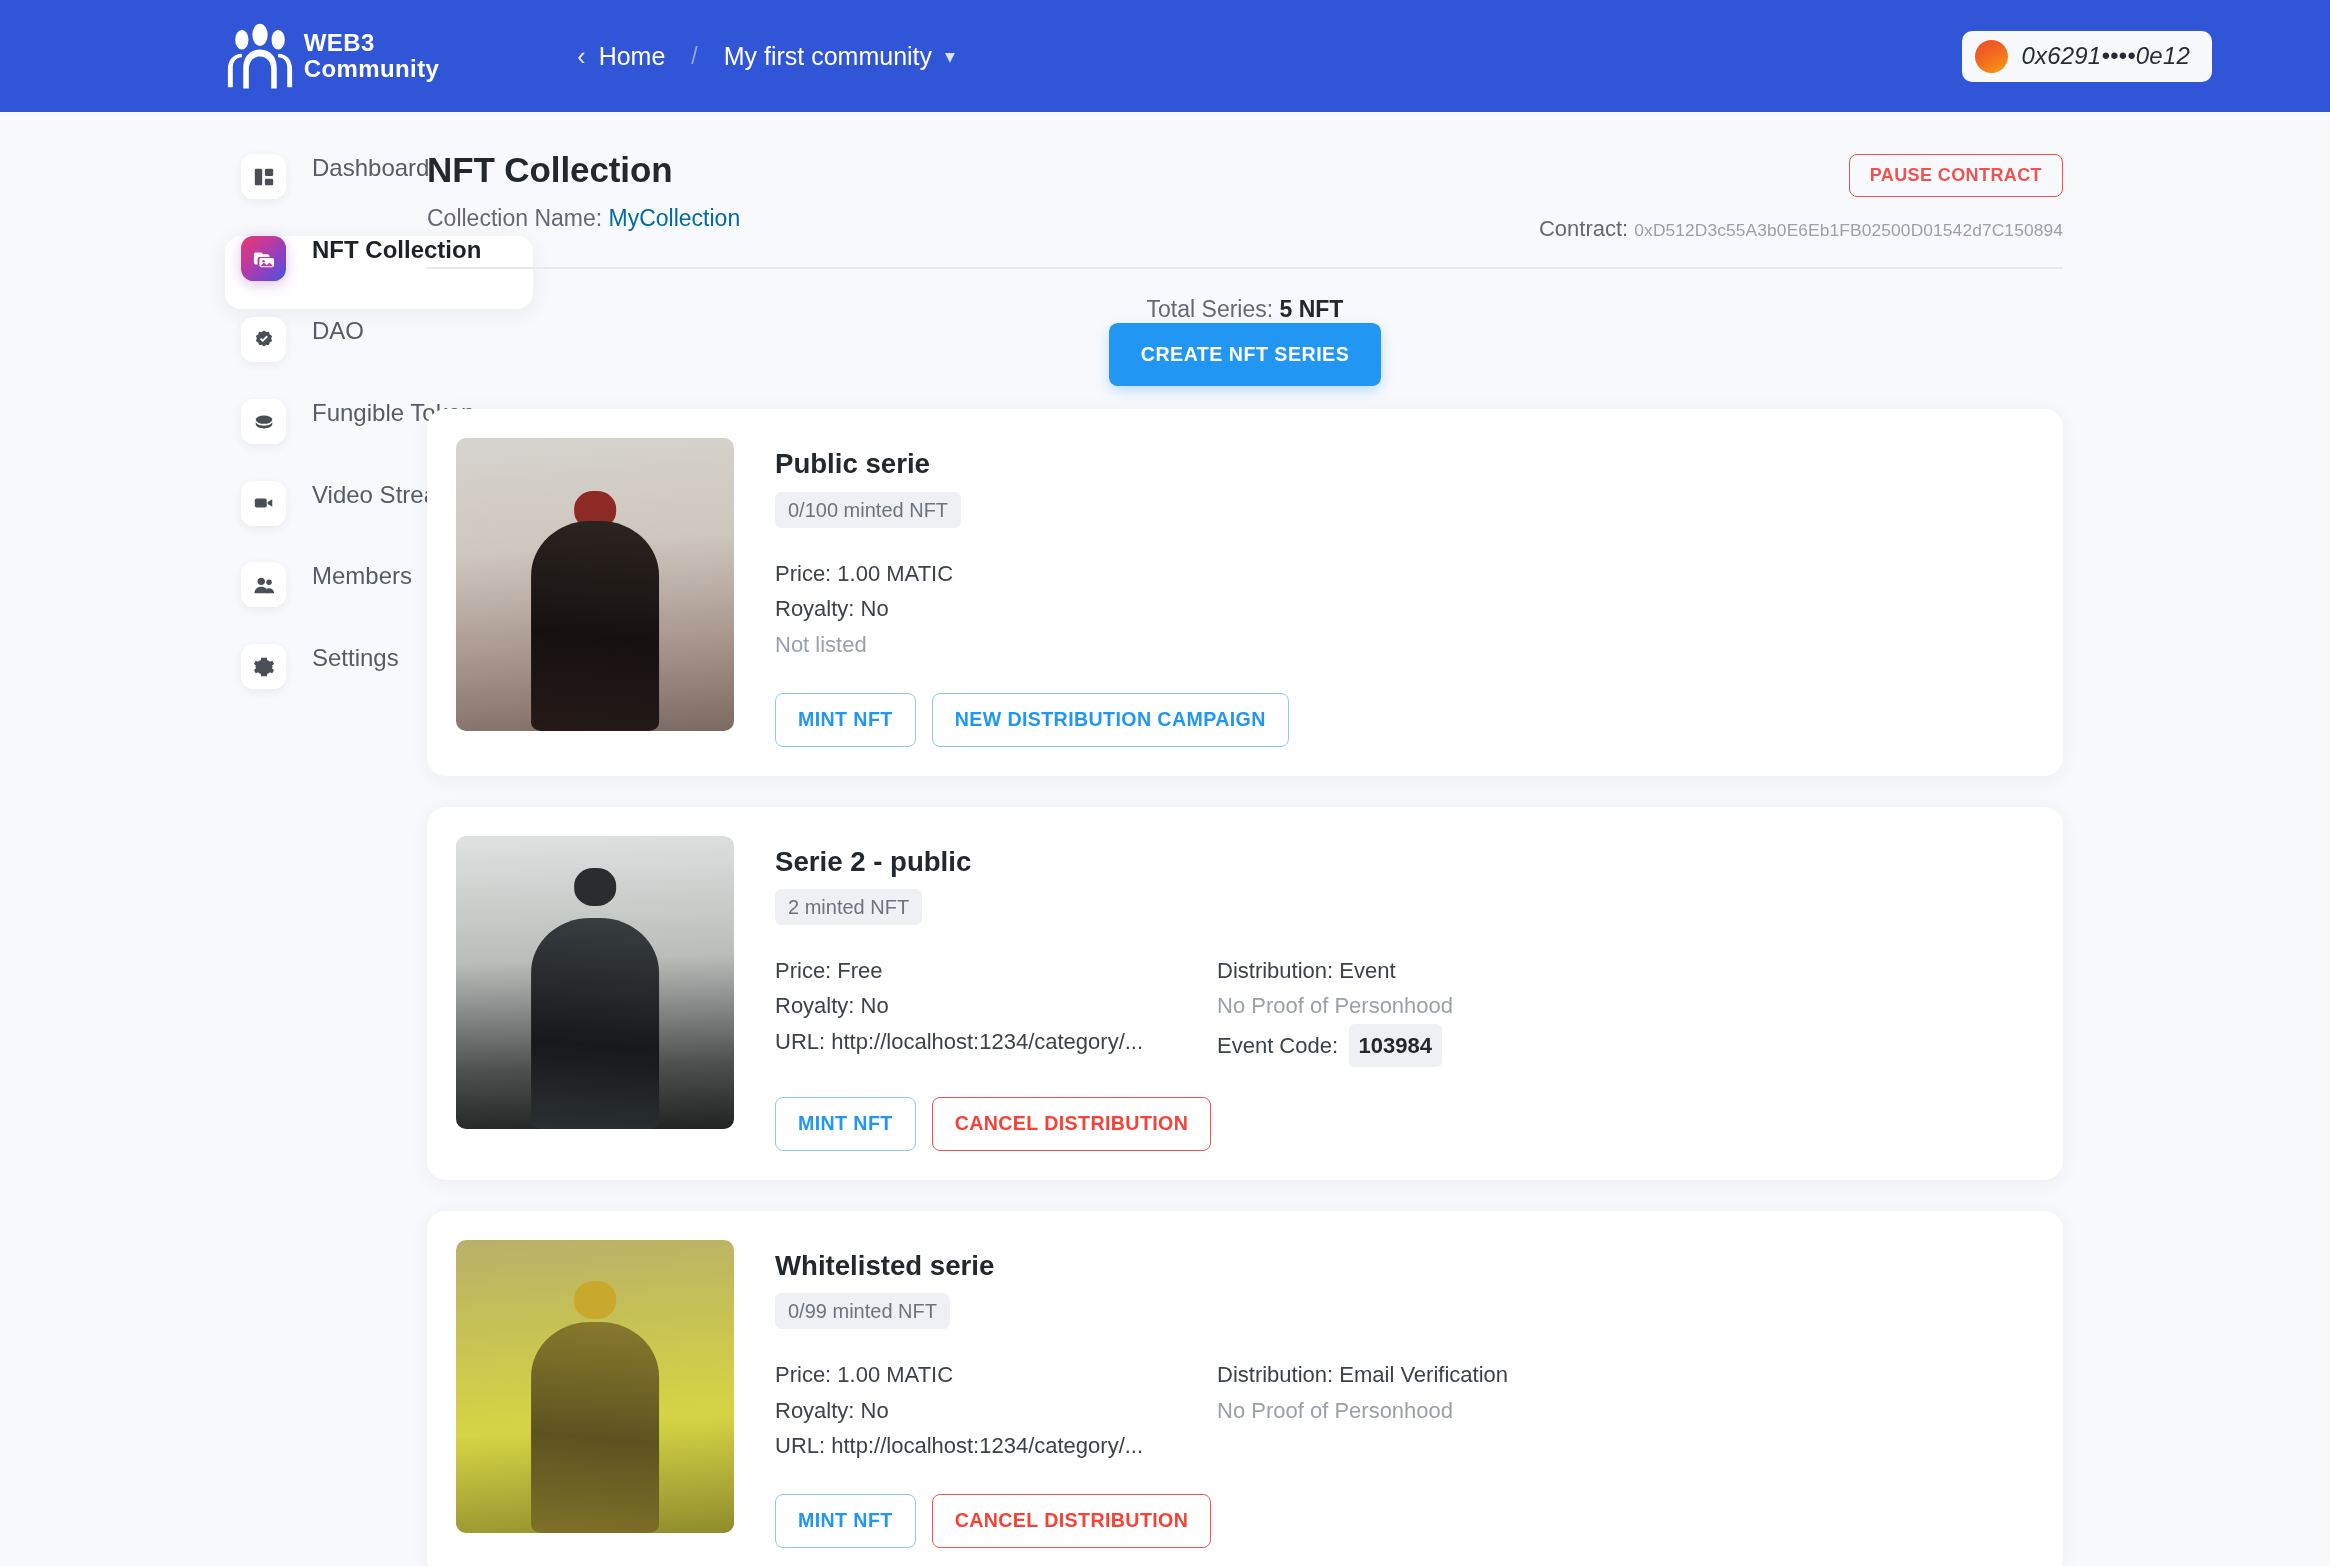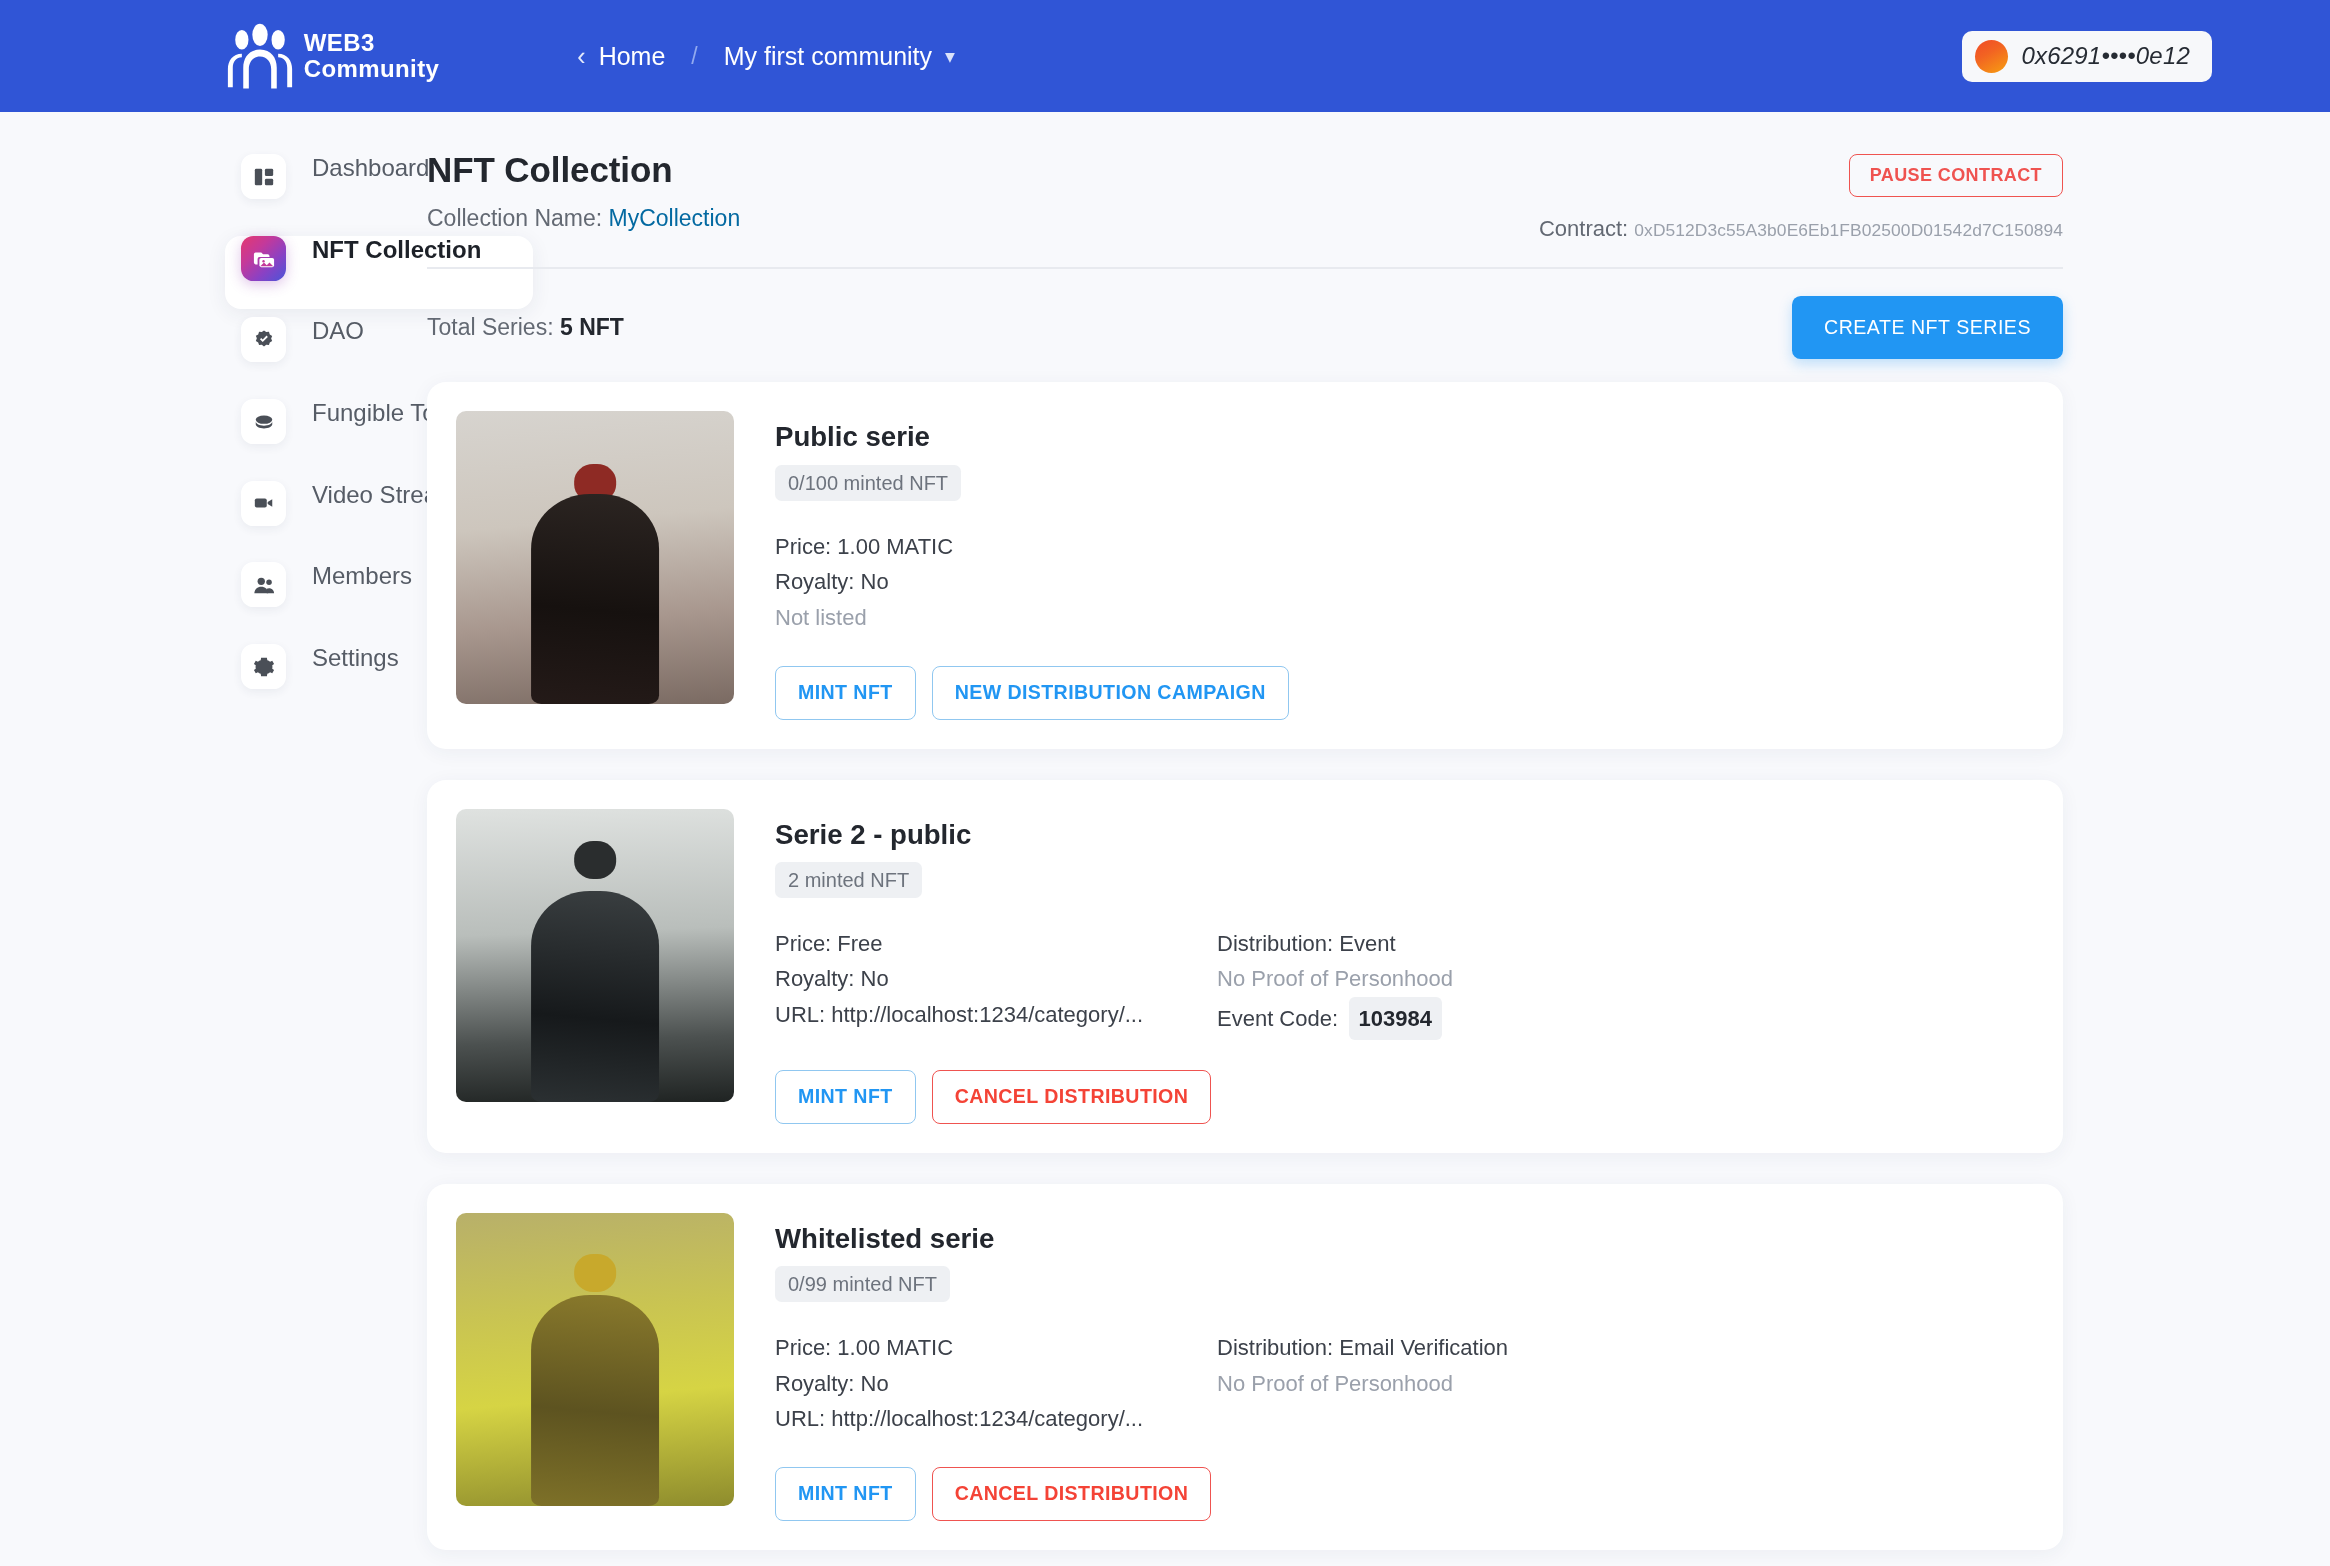--- a/index.html
+++ b/index.html
@@ -113,27 +113,28 @@
     font-family: inherit;
   }
   .contract-line { margin-top: 19px; font-size: 22px; color: #636973; }
   .contract-line .caddr { font-size: 17.4px; color: #9aa0ab; letter-spacing: 0.1px; }
 
   .divider { height: 1.5px; background: #e8eaef; margin: 25px 0 0 0; }
 
   .series-row {
     display: flex; align-items: center; justify-content: space-between;
     padding: 27.6px 0 23px 0;
+    flex-direction: column;
   }
   .series-total { font-size: 23px; color: #636973; }
   .series-total b { color: #23272e; font-weight: 700; }
   .btn-create {
     background: #2196f3; color: #ffffff; border: none;
     border-radius: 8.7px;
-    font-size: 19.6px; font-weight: 400; letter-spacing: 0.5px;
+    font-size: 19.6px; font-weight: 700; letter-spacing: 0.5px;
     padding: 20px 32px;
     box-shadow: 0 5px 13px rgba(33,150,243,0.27);
     font-family: inherit;
   }
 
   
   .card {
     background: #ffffff;
     border-radius: 19px;
     box-shadow: 0 3.6px 19px rgba(40,50,90,0.055);

